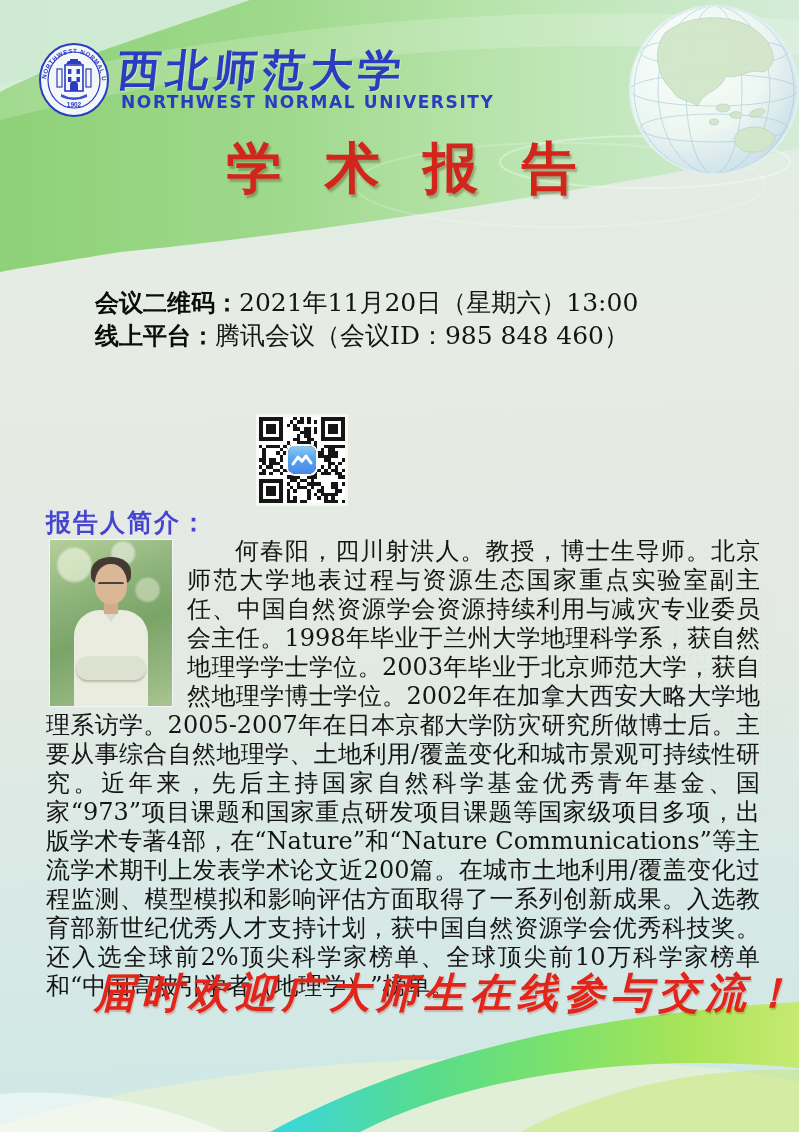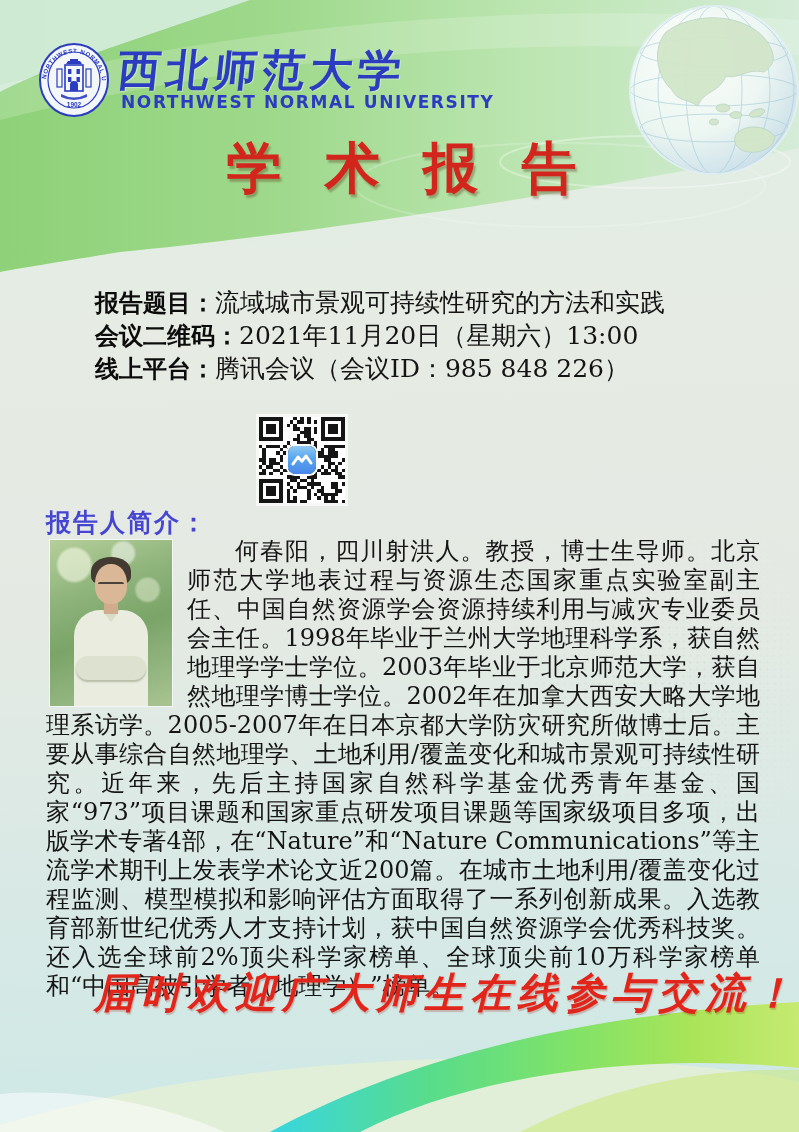--- a/index.html
+++ b/index.html
@@ -215,27 +215,24 @@
       <path d="M112,130 C124,121 143,125 149,135 C147,147 132,153 118,149 C108,145 106,136 112,130 Z"></path>
     </g>
     <circle cx="88" cy="88" r="84" fill="none" stroke="#e8f2f6" stroke-width="2" opacity="0.8"></circle>
   </svg>
 
   <div class="main-title layer">学 术 报 告</div>
 
 
   <div class="details layer">
     <div class="detail-row">
-      <span class="detail-label">报告题目：</span><span class="detail-value">流域城市景观可持续性研究的方法和实践</span>
-    </div>
-    <div class="detail-row">
       <span class="detail-label">会议二维码：</span><span class="detail-value">2021年11月20日（星期六）13:00</span>
     </div>
     <div class="detail-row">
-      <span class="detail-label">线上平台：</span><span class="detail-value">腾讯会议（会议ID：985 848 226）</span>
+      <span class="detail-label">线上平台：</span><span class="detail-value">腾讯会议（会议ID：985 848 460）</span>
     </div>
   </div>
 
   <div class="qr layer">
     <div class="qr-inner">
       <div class="qr-grid">
           <i style="grid-row:1;grid-column:11"></i>
           <i style="grid-row:1;grid-column:13"></i>
           <i style="grid-row:1;grid-column:15"></i>
           <i style="grid-row:2;grid-column:10"></i>

